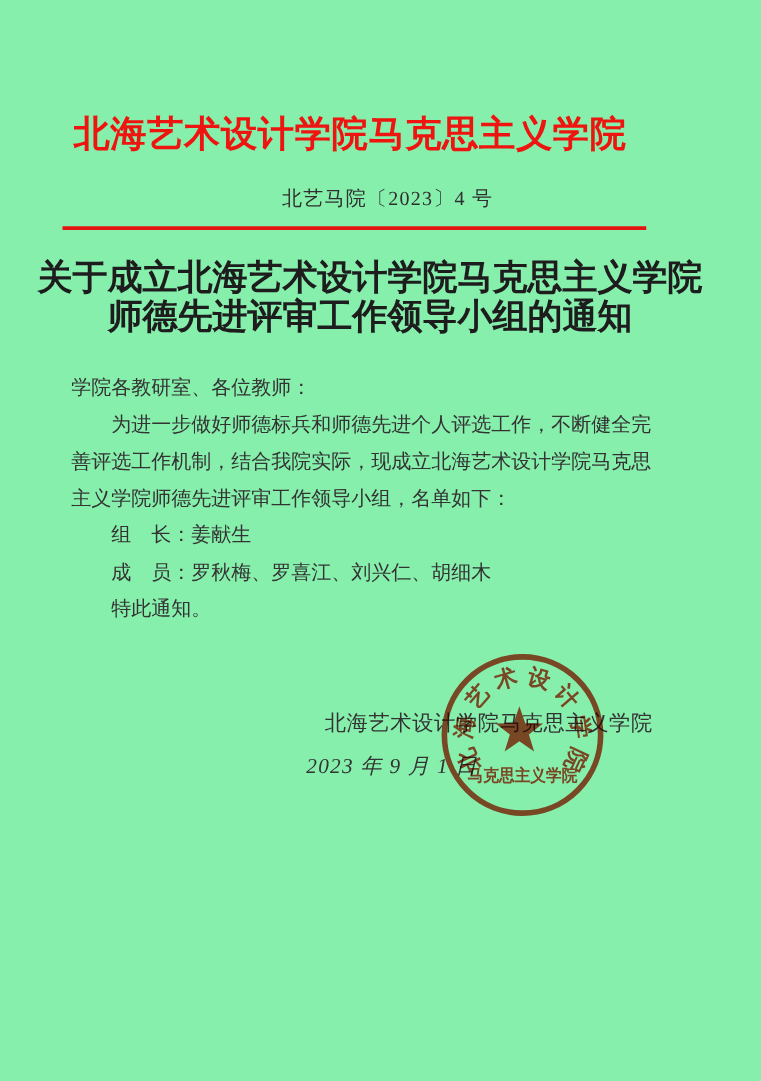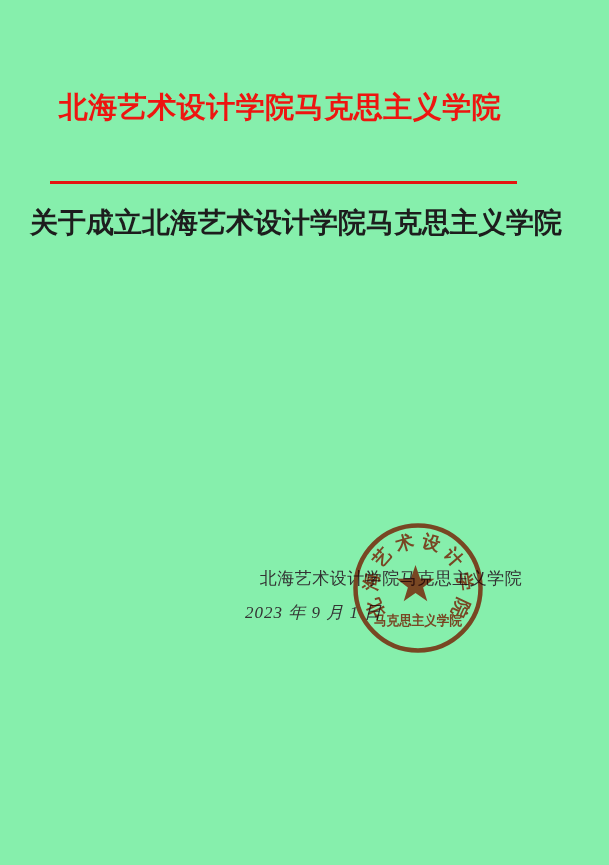--- a/index.html
+++ b/index.html
@@ -72,27 +72,38 @@
     font-weight:bold;fill:currentColor;
   }
 </style>
 </head>
 <body>
 
 <div class="page">
 
   <div class="org-header">北海艺术设计学院马克思主义学院</div>
 
+  <div class="doc-number">北艺马院〔2023〕4 号</div>
 
   <div class="red-rule"></div>
 
   <div class="doc-title">
     <div>关于成立北海艺术设计学院马克思主义学院</div>
+    <div>师德先进评审工作领导小组的通知</div>
   </div>
 
+  <div class="body-block">
+    <div class="body-line">学院各教研室、各位教师：</div>
+    <div class="body-line indent">为进一步做好师德标兵和师德先进个人评选工作，不断健全完</div>
+    <div class="body-line">善评选工作机制，结合我院实际，现成立北海艺术设计学院马克思</div>
+    <div class="body-line">主义学院师德先进评审工作领导小组，名单如下：</div>
+    <div class="body-line indent">组　长：姜献生</div>
+    <div class="body-line indent">成　员：罗秋梅、罗喜江、刘兴仁、胡细木</div>
+    <div class="body-line indent">特此通知。</div>
+  </div>
 
   <div class="sig-org">北海艺术设计学院马克思主义学院</div>
   <div class="sig-date">2023 年 9 月 1 日</div>
 
   <svg class="seal" viewBox="0 0 160 160" aria-hidden="true">
     <circle cx="80" cy="80" r="62.5" fill="none" stroke="currentColor" stroke-width="4.5"></circle>
     <g class="seal-arc-text">
         <text transform="translate(37.4 99.9) rotate(-115.0)" text-anchor="middle" dominant-baseline="central">北</text>
         <text transform="translate(33.4 73.6) rotate(-82.1)" text-anchor="middle" dominant-baseline="central">海</text>
         <text transform="translate(44.4 49.3) rotate(-49.3)" text-anchor="middle" dominant-baseline="central">艺</text>

